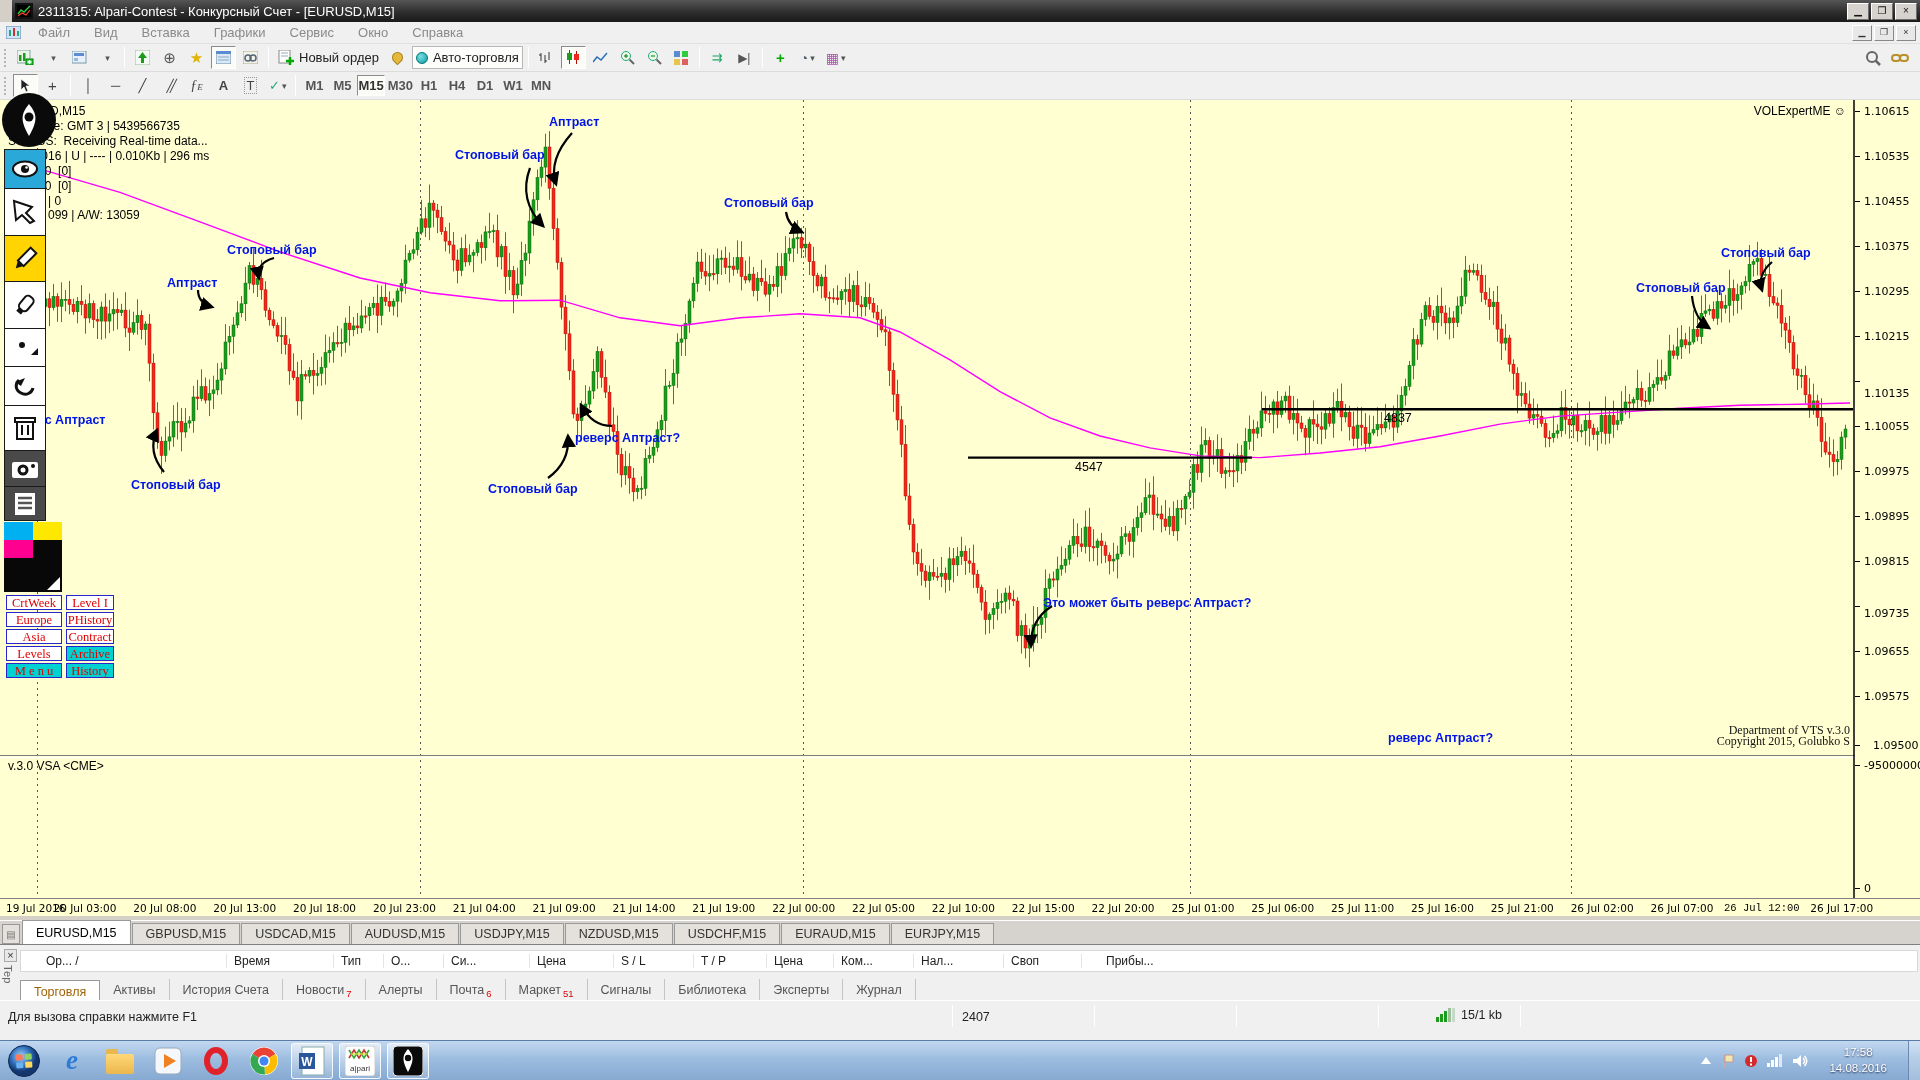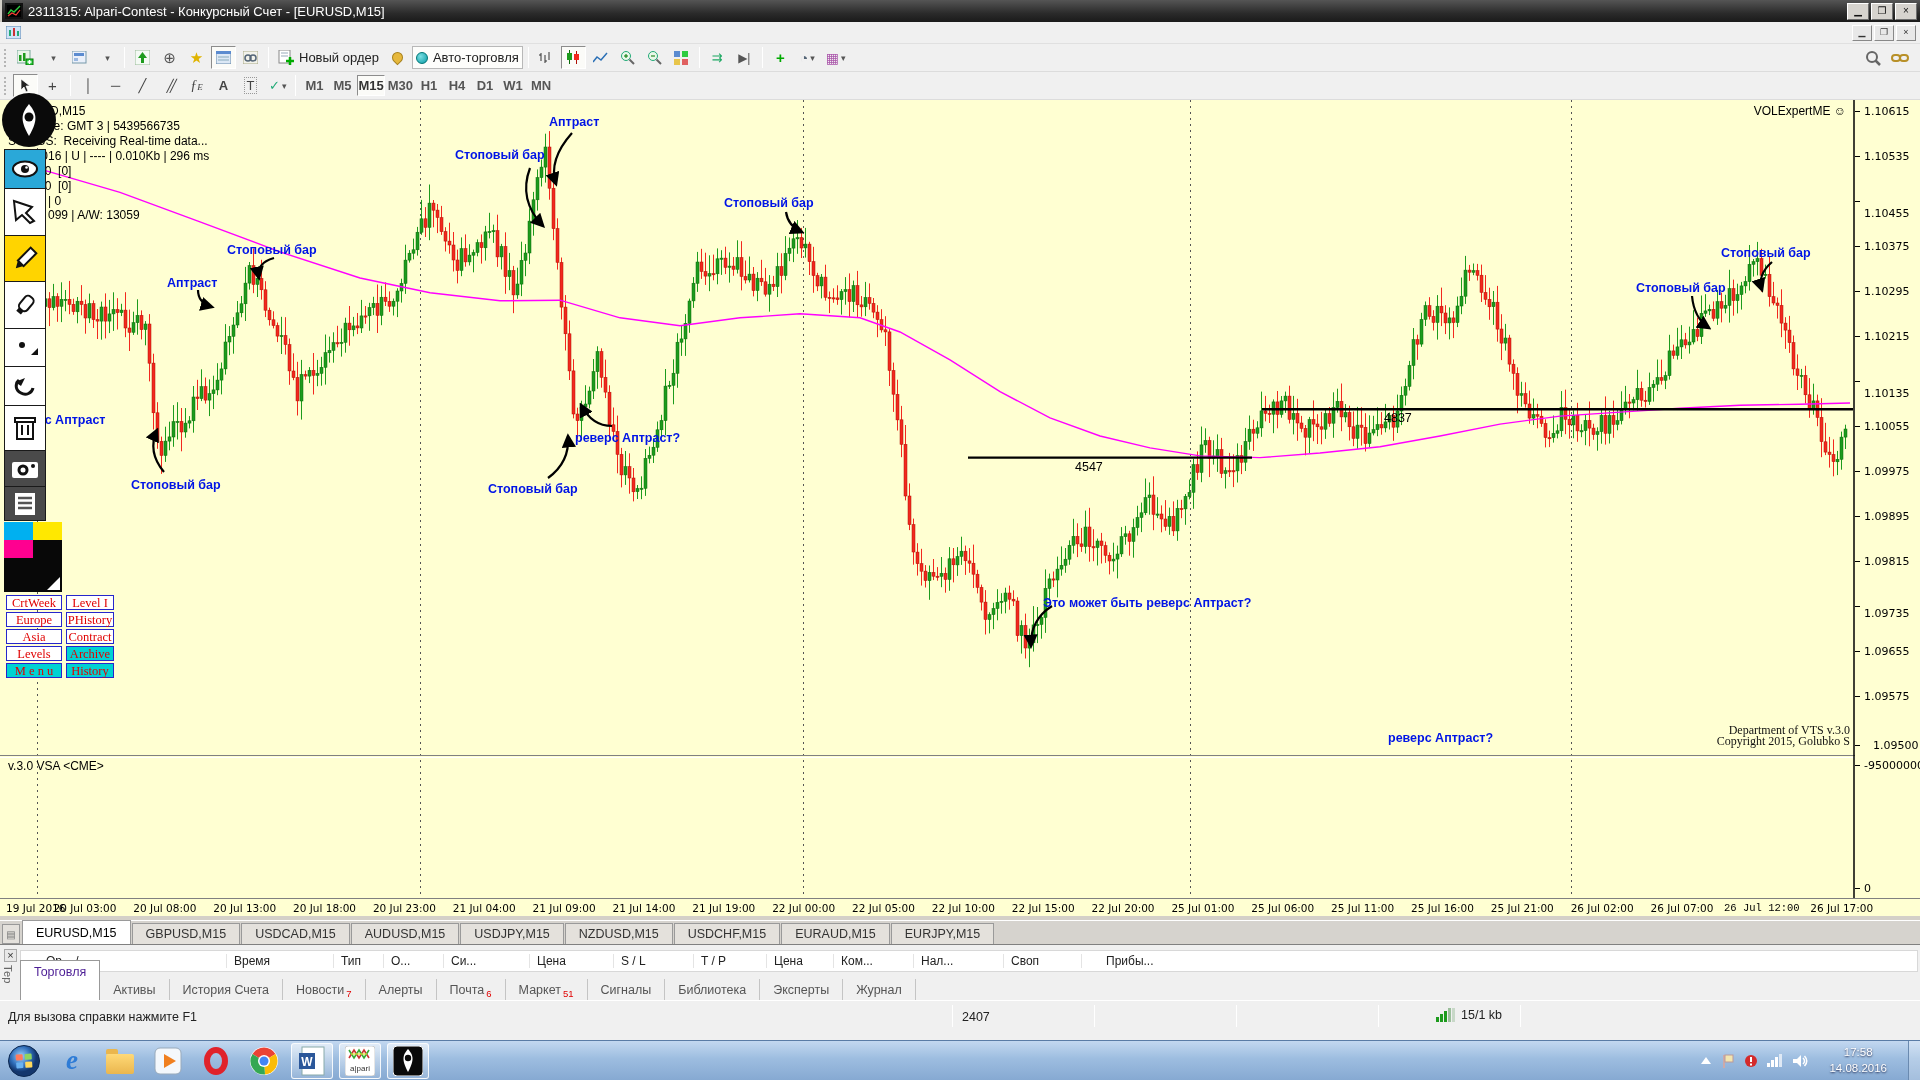--- a/index.html
+++ b/index.html
@@ -1,21 +1,21 @@
 <!DOCTYPE html>
 <html><head>
 <meta charset="utf-8">
 <style>
   *{margin:0;padding:0;box-sizing:border-box}
   html,body{width:1920px;height:1080px;overflow:hidden}
   body{font-family:"Liberation Sans",sans-serif;background:#000}
   .screen{position:relative;width:1920px;height:1080px;background:#d4d0c8}
 
   
-  .titlebar{position:absolute;top:0;left:2px;right:0;height:22px;background:linear-gradient(#555 0%,#2b2b2b 60%,#1a1a1a 100%);color:#fff;display:flex;align-items:center;padding:0 3px;font-size:13px}
+  .titlebar{position:absolute;top:0;left:12px;right:0;height:22px;background:linear-gradient(#555 0%,#2b2b2b 60%,#1a1a1a 100%);color:#fff;display:flex;align-items:center;padding:0 3px;font-size:13px}
   .app-icon{width:18px;height:16px;margin-right:5px;background:#111;display:flex;align-items:center;justify-content:center}
   .winbtns{margin-left:auto;display:flex;gap:2px}
   .wbtn{width:22px;height:17px;background:#d6d3ce;border:1px solid;border-color:#fff #6d6d6d #6d6d6d #fff;font-size:10px;line-height:14px;text-align:center;color:#111}
   
   .menubar{position:absolute;top:22px;left:0;right:0;height:22px;background:#f0f0f0;display:flex;align-items:center;font-size:13px;color:#8a8a8a;border-bottom:1px solid #e0e0e0}
   .menu-item{padding:2px 12px}
   .mdi-icon{width:18px;height:16px;margin:0 4px;display:flex;align-items:center;justify-content:center}
   .mdibtns{margin-left:auto;display:flex;gap:2px;margin-right:4px}
   .mdibtn{width:20px;height:16px;background:#e8e8e8;border:1px solid;border-color:#fff #888 #888 #fff;font-size:9px;line-height:13px;text-align:center;color:#333}
   
@@ -66,21 +66,21 @@
   .ctab{height:21px;padding:3px 13px;font-size:12.5px;color:#333;background:#e4e1dc;border:1px solid #9a9a9a;border-bottom:none;margin-right:1px;white-space:nowrap}
   .ctab.active{background:#fff;height:24px;padding-top:5px;color:#000}
   
   .terminal{position:absolute;top:944px;left:0;right:0;height:56px;background:#f0f0f0;border-top:1px solid #808080}
   .terminal-close{position:absolute;left:4px;top:4px;font-size:11px;color:#333;width:13px;height:13px;line-height:11px;text-align:center;border:1px solid #aaa;background:#e8e8e8}
   .terminal-vlabel{position:absolute;left:2px;top:20px;font-size:11px;color:#666;writing-mode:vertical-rl}
   .terminal-cols{position:absolute;top:5px;left:20px;right:2px;height:22px;background:#fff;border:1px solid #d8d8d8}
   .tcol{position:absolute;top:3px;font-size:12px;color:#222;border-left:1px solid #e4e4e4;padding-left:7px;white-space:nowrap}
   .terminal-tabs{position:absolute;bottom:0;left:20px;right:0;height:25px;display:flex;align-items:flex-end}
   .ttab{padding:4px 13px;font-size:12.5px;color:#555;border-right:1px solid #c4c4c4;height:21px;white-space:nowrap}
-  .ttab.active{background:#fff;border:1px solid #999;border-bottom:none;height:40px;color:#4c1d95}
+  .ttab.active{background:#fff;border:1px solid #999;border-bottom:none;height:20px;color:#a16207}
   .badge{color:#e00000;font-size:9.5px;position:relative;top:3px;margin-left:2px}
   
   .statusbar{position:absolute;top:1000px;left:0;right:0;height:40px;background:#f0f0f0;border-top:1px solid #fff;font-size:12.5px;color:#222}
   .sb-help{position:absolute;left:8px;top:9px}
   .sb-div{position:absolute;top:4px;width:1px;height:22px;background:#b4b4b4;border-right:1px solid #fff}
   .sb-val{position:absolute;left:962px;top:9px}
   .sb-traffic{position:absolute;left:1436px;top:7px;display:flex;align-items:center;gap:5px}
   
   .taskbar{position:absolute;top:1040px;left:0;right:0;height:40px;background:linear-gradient(180deg,#c3d8f0 0%,#9dbde0 45%,#86a9d2 100%);border-top:1px solid #5a7ca6;display:flex;align-items:center;z-index:10}
   .task-icon{width:42px;height:36px;margin:0 3px;display:flex;flex-direction:column;align-items:center;justify-content:center}
@@ -119,20 +119,29 @@
 
   <div class="menubar">
     <div class="mdi-icon">
       <svg width="15" height="13">
           <rect x="0" y="0" width="15" height="13" fill="#cfe4f7" stroke="#5a84b0"></rect>
           <rect x="3" y="4" width="2" height="6" fill="#2a7"></rect>
           <rect x="7" y="2" width="2" height="8" fill="#c33"></rect>
           <rect x="11" y="5" width="2" height="5" fill="#2a7"></rect>
         </svg>
     </div>
+    <div id="menu-items" style="display:flex">
+        <div class="menu-item">Файл</div>
+        <div class="menu-item">Вид</div>
+        <div class="menu-item">Вставка</div>
+        <div class="menu-item">Графики</div>
+        <div class="menu-item">Сервис</div>
+        <div class="menu-item">Окно</div>
+        <div class="menu-item">Справка</div>
+      </div>
     <div class="mdibtns">
       <div class="mdibtn">▁</div>
       <div class="mdibtn">❐</div>
       <div class="mdibtn">×</div>
     </div>
   </div>
 
   <div class="toolbar" id="toolbar1">
       <div class="grip"></div>
       <div class="tbtn">
@@ -1325,21 +1334,21 @@
     </div>
 
     <div class="sub-label">v.3.0 VSA &lt;CME&gt;</div>
 
     <div class="price-axis" id="price-axis">
         <div class="pa-tick" style="top: 11px;"></div>
         <div class="pa-label" style="top: 5px;">1.10615</div>
         <div class="pa-tick" style="top: 56px;"></div>
         <div class="pa-label" style="top: 50px;">1.10535</div>
         <div class="pa-tick" style="top: 101px;"></div>
-        <div class="pa-label" style="top: 95px; margin-top: 12px;">1.10455</div>
+        <div class="pa-label" style="top: 95px;">1.10455</div>
         <div class="pa-tick" style="top: 146px;"></div>
         <div class="pa-label" style="top: 140px;">1.10375</div>
         <div class="pa-tick" style="top: 191px;"></div>
         <div class="pa-label" style="top: 185px;">1.10295</div>
         <div class="pa-tick" style="top: 236px;"></div>
         <div class="pa-label" style="top: 230px;">1.10215</div>
         <div class="pa-tick" style="top: 281px;"></div>
         <div class="pa-label" style="top: 287px;">1.10135</div>
         <div class="pa-tick" style="top: 326px;"></div>
         <div class="pa-label" style="top: 320px;">1.10055</div>

